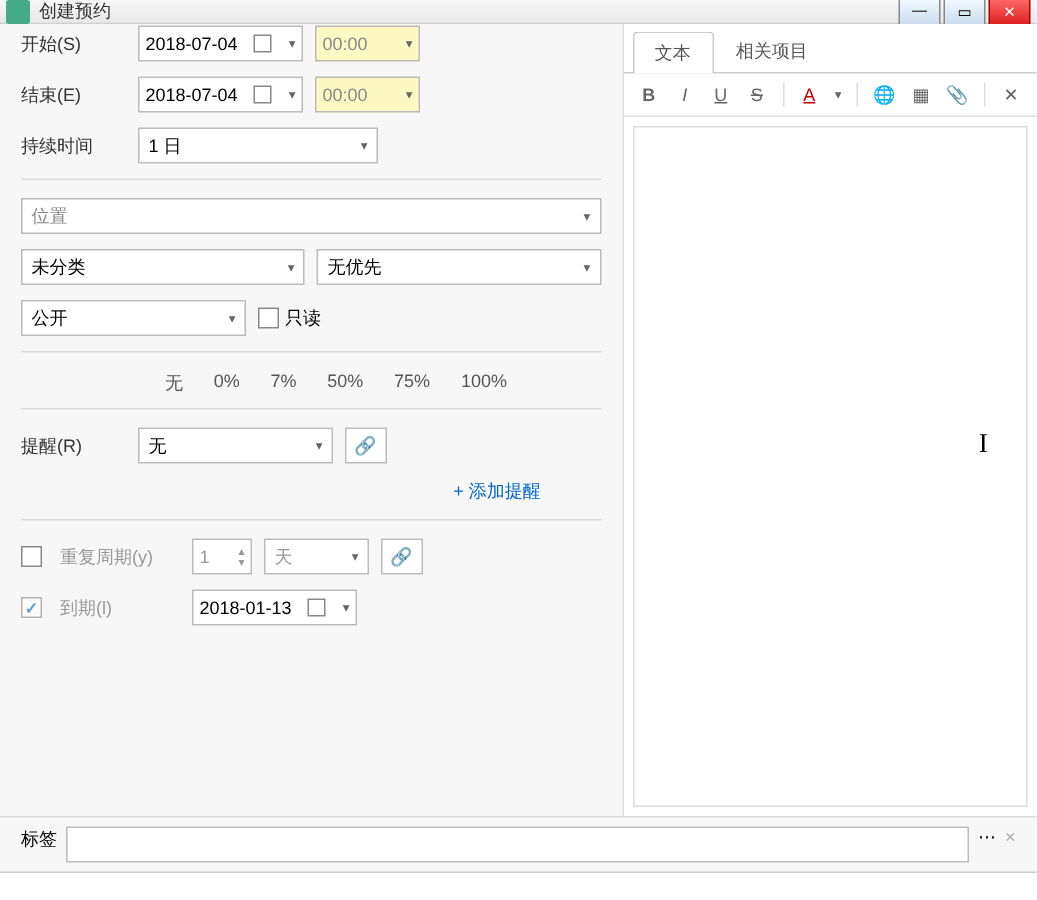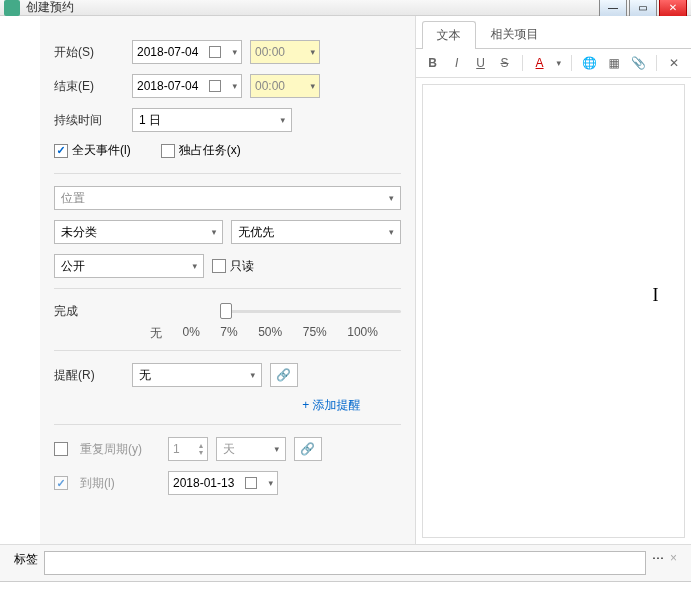--- a/index.html
+++ b/index.html
@@ -7,21 +7,21 @@
 
 
 .titlebar { height: 16px; background: linear-gradient(#f8f8f8, #e8e8e8); border-bottom: 1px solid #d0d0d0; display: flex; align-items: center; padding: 0 4px; }
 .titlebar .icon { width: 16px; height: 16px; background: #4a8; border-radius: 2px; margin-right: 6px; }
 .titlebar .title { flex: 1; color: #333; }
 .winbtns { display: flex; }
 .winbtn { width: 28px; height: 18px; margin-left: 2px; display: flex; align-items: center; justify-content: center; border: 1px solid #888; background: linear-gradient(#f0f8ff, #cde); font-size: 10px; }
 .winbtn.close { background: linear-gradient(#f66, #d22); color: #fff; border-color: #a00; }
 
 .content { display: flex; height: calc(100% - 28px - 44px); }
-.left { width: 418px; background: #f7f7f7; border-right: 1px solid #ddd; padding: 24px 14px; overflow-y: auto; margin-left: 40px; }
+.left { width: 418px; background: #f7f7f7; border-right: 1px solid #ddd; padding: 1px 14px; overflow-y: auto; }
 .right { flex: 1; display: flex; flex-direction: column; }
 
 .row { display: flex; align-items: center; margin-bottom: 10px; gap: 8px; }
 .label { width: 70px; color: #333; }
 .dateinput { width: 110px; height: 24px; border: 1px solid #bbb; background: #fff; padding: 0 4px; display: flex; align-items: center; justify-content: space-between; }
 .timeinput { width: 70px; height: 24px; border: 1px solid #bbb; background: #fef9c3; padding: 0 4px; display: flex; align-items: center; justify-content: space-between; color: #888; }
 .calicon { width: 12px; height: 12px; border: 1px solid #888; background: #fff; }
 .dd { font-size: 9px; color: #666; }
 .select { height: 24px; border: 1px solid #bbb; background: #fff; padding: 0 6px; display: flex; align-items: center; justify-content: space-between; }
 .select-full { width: 100%; }
@@ -104,30 +104,20 @@
     </div>
 
     <div class="row">
       <div class="label">持续时间</div>
       <div class="select" style="width:160px">
         <span>1 日</span>
         <span class="dd">▾</span>
       </div>
     </div>
 
-    <div class="chkrow">
-      <div class="chkitem">
-        <span class="checkbox checked"></span>
-        <span>全天事件(l)</span>
-      </div>
-      <div class="chkitem">
-        <span class="checkbox"></span>
-        <span>独占任务(x)</span>
-      </div>
-    </div>
 
     <hr class="hr">
 
     <div class="row">
       <div class="select select-full">
         <span style="color:#888">位置</span>
         <span class="dd">▾</span>
       </div>
     </div>
 
@@ -149,27 +139,20 @@
       </div>
       <div class="chkitem">
         <span class="checkbox"></span>
         <span>只读</span>
       </div>
     </div>
 
     <hr class="hr">
 
     <div class="slider-wrap">
-      <div class="row" style="margin-bottom:2px">
-        <div class="label">完成</div>
-        <div class="slider-track">
-          <div class="slider-line"></div>
-          <div class="slider-thumb"></div>
-        </div>
-      </div>
       <div class="slider-ticks">
         <span>无</span>
         <span>0%</span>
         <span>7%</span>
         <span>50%</span>
         <span>75%</span>
         <span>100%</span>
       </div>
     </div>
 

